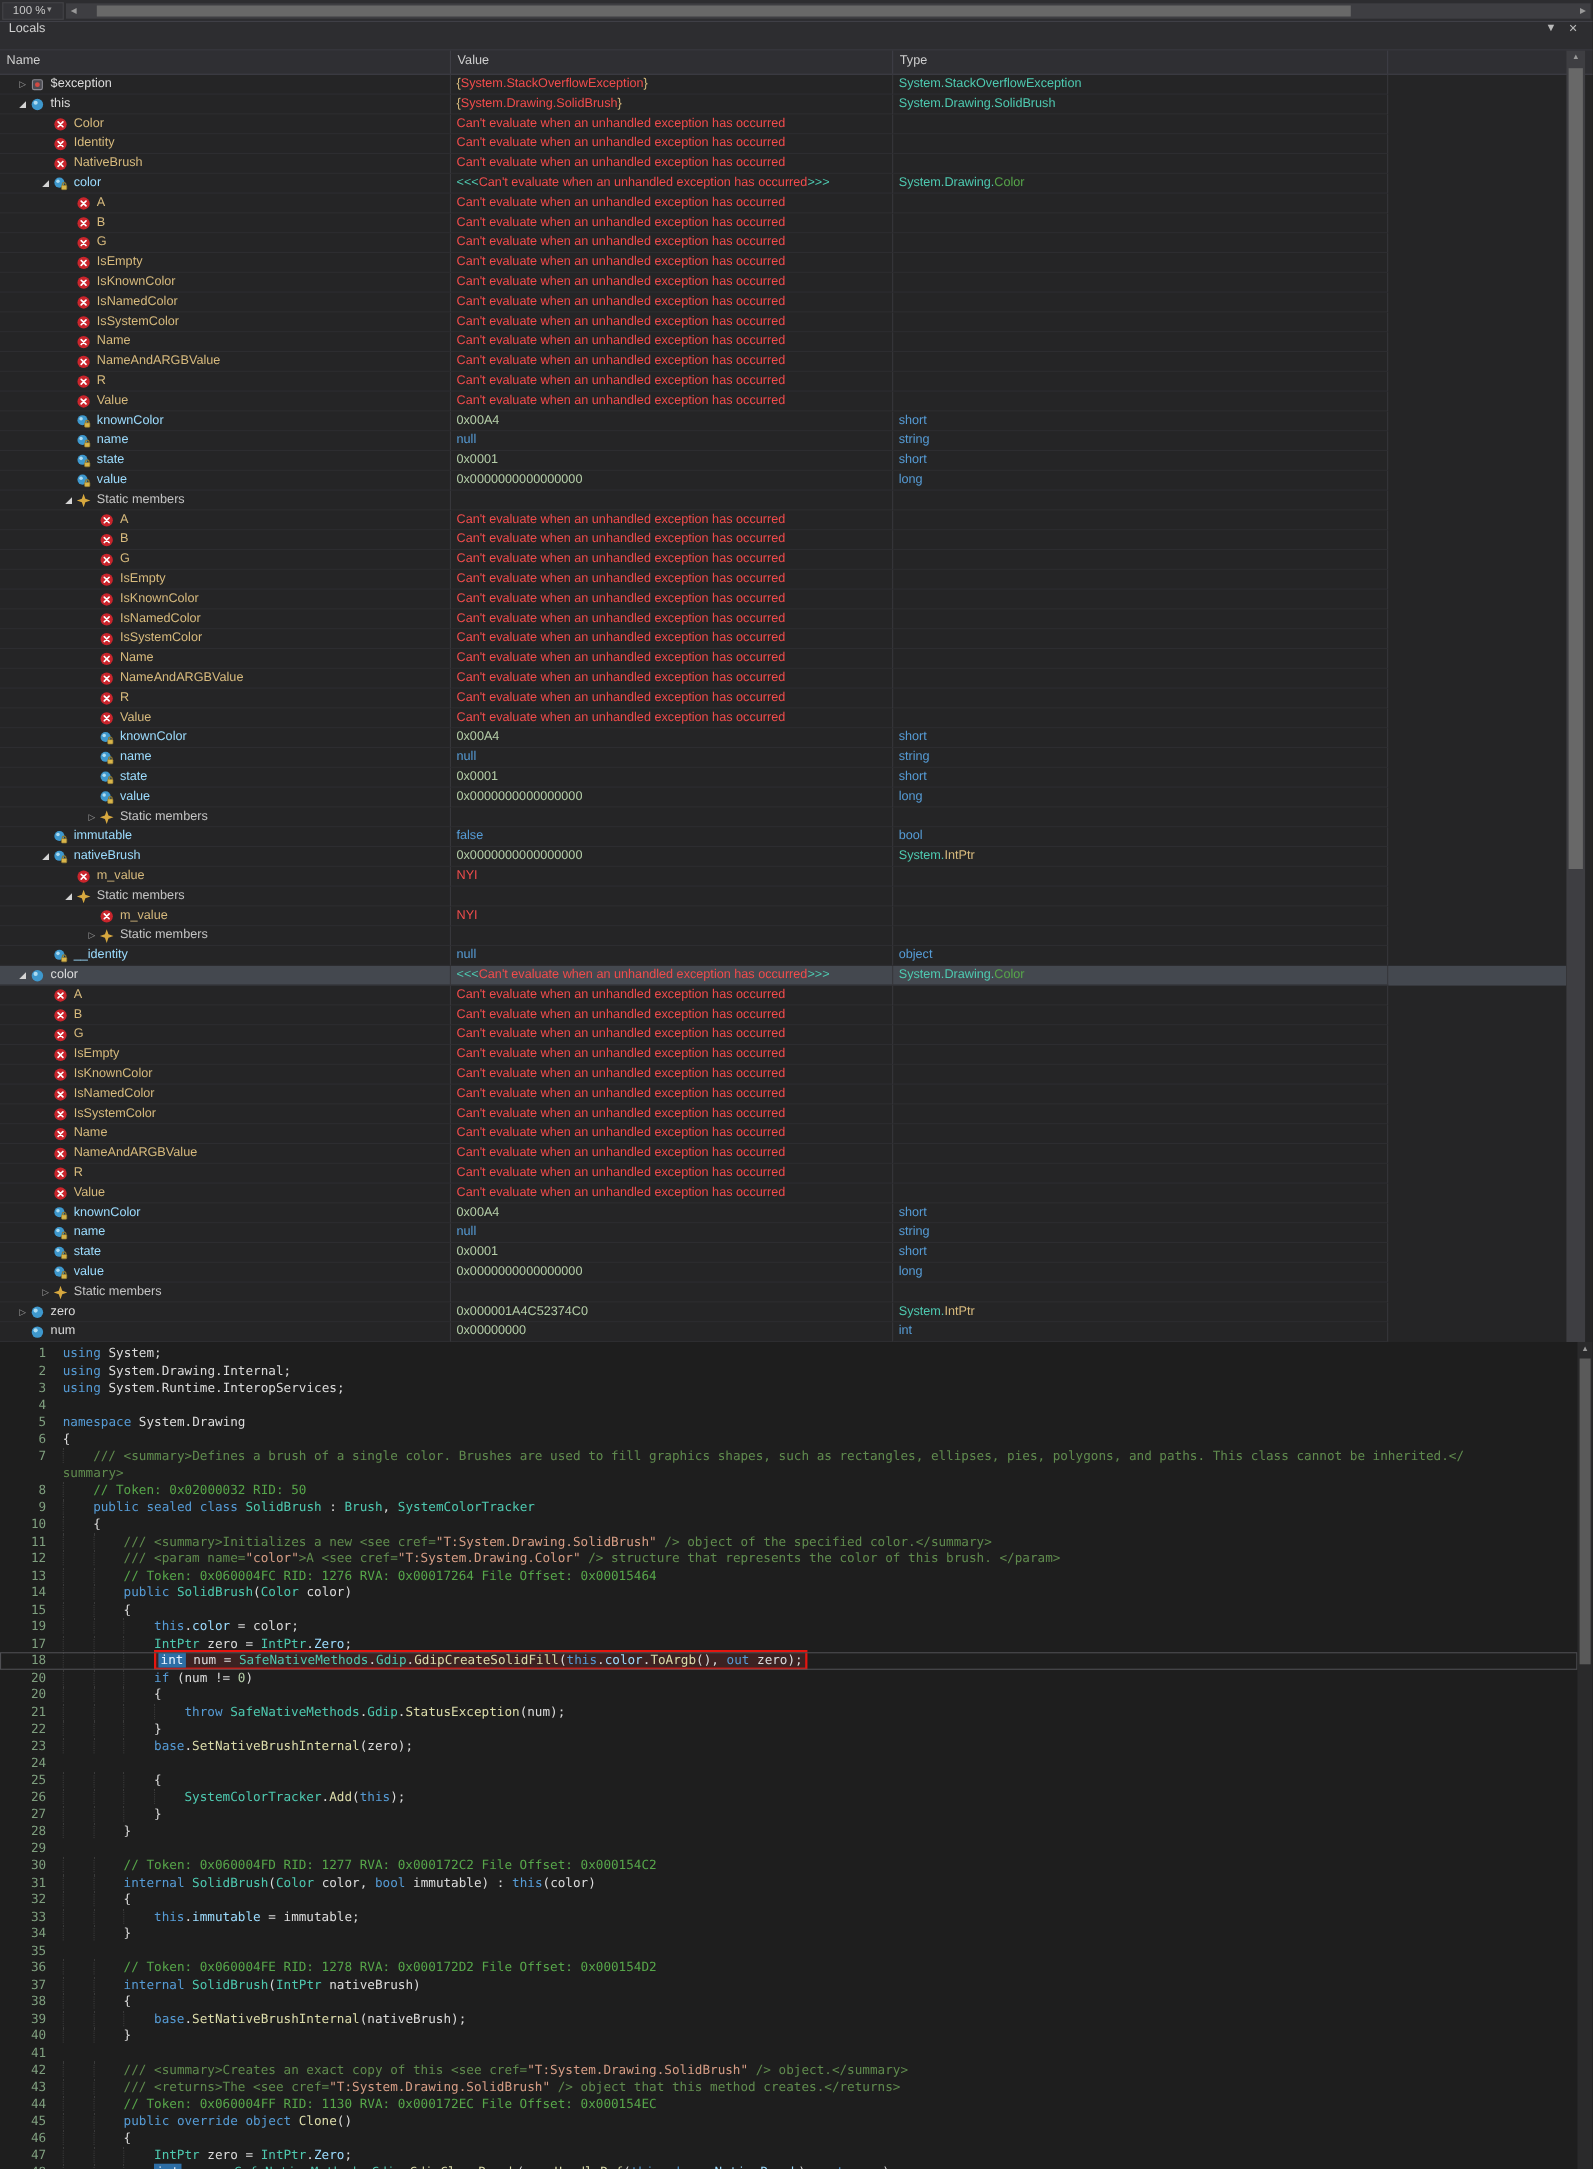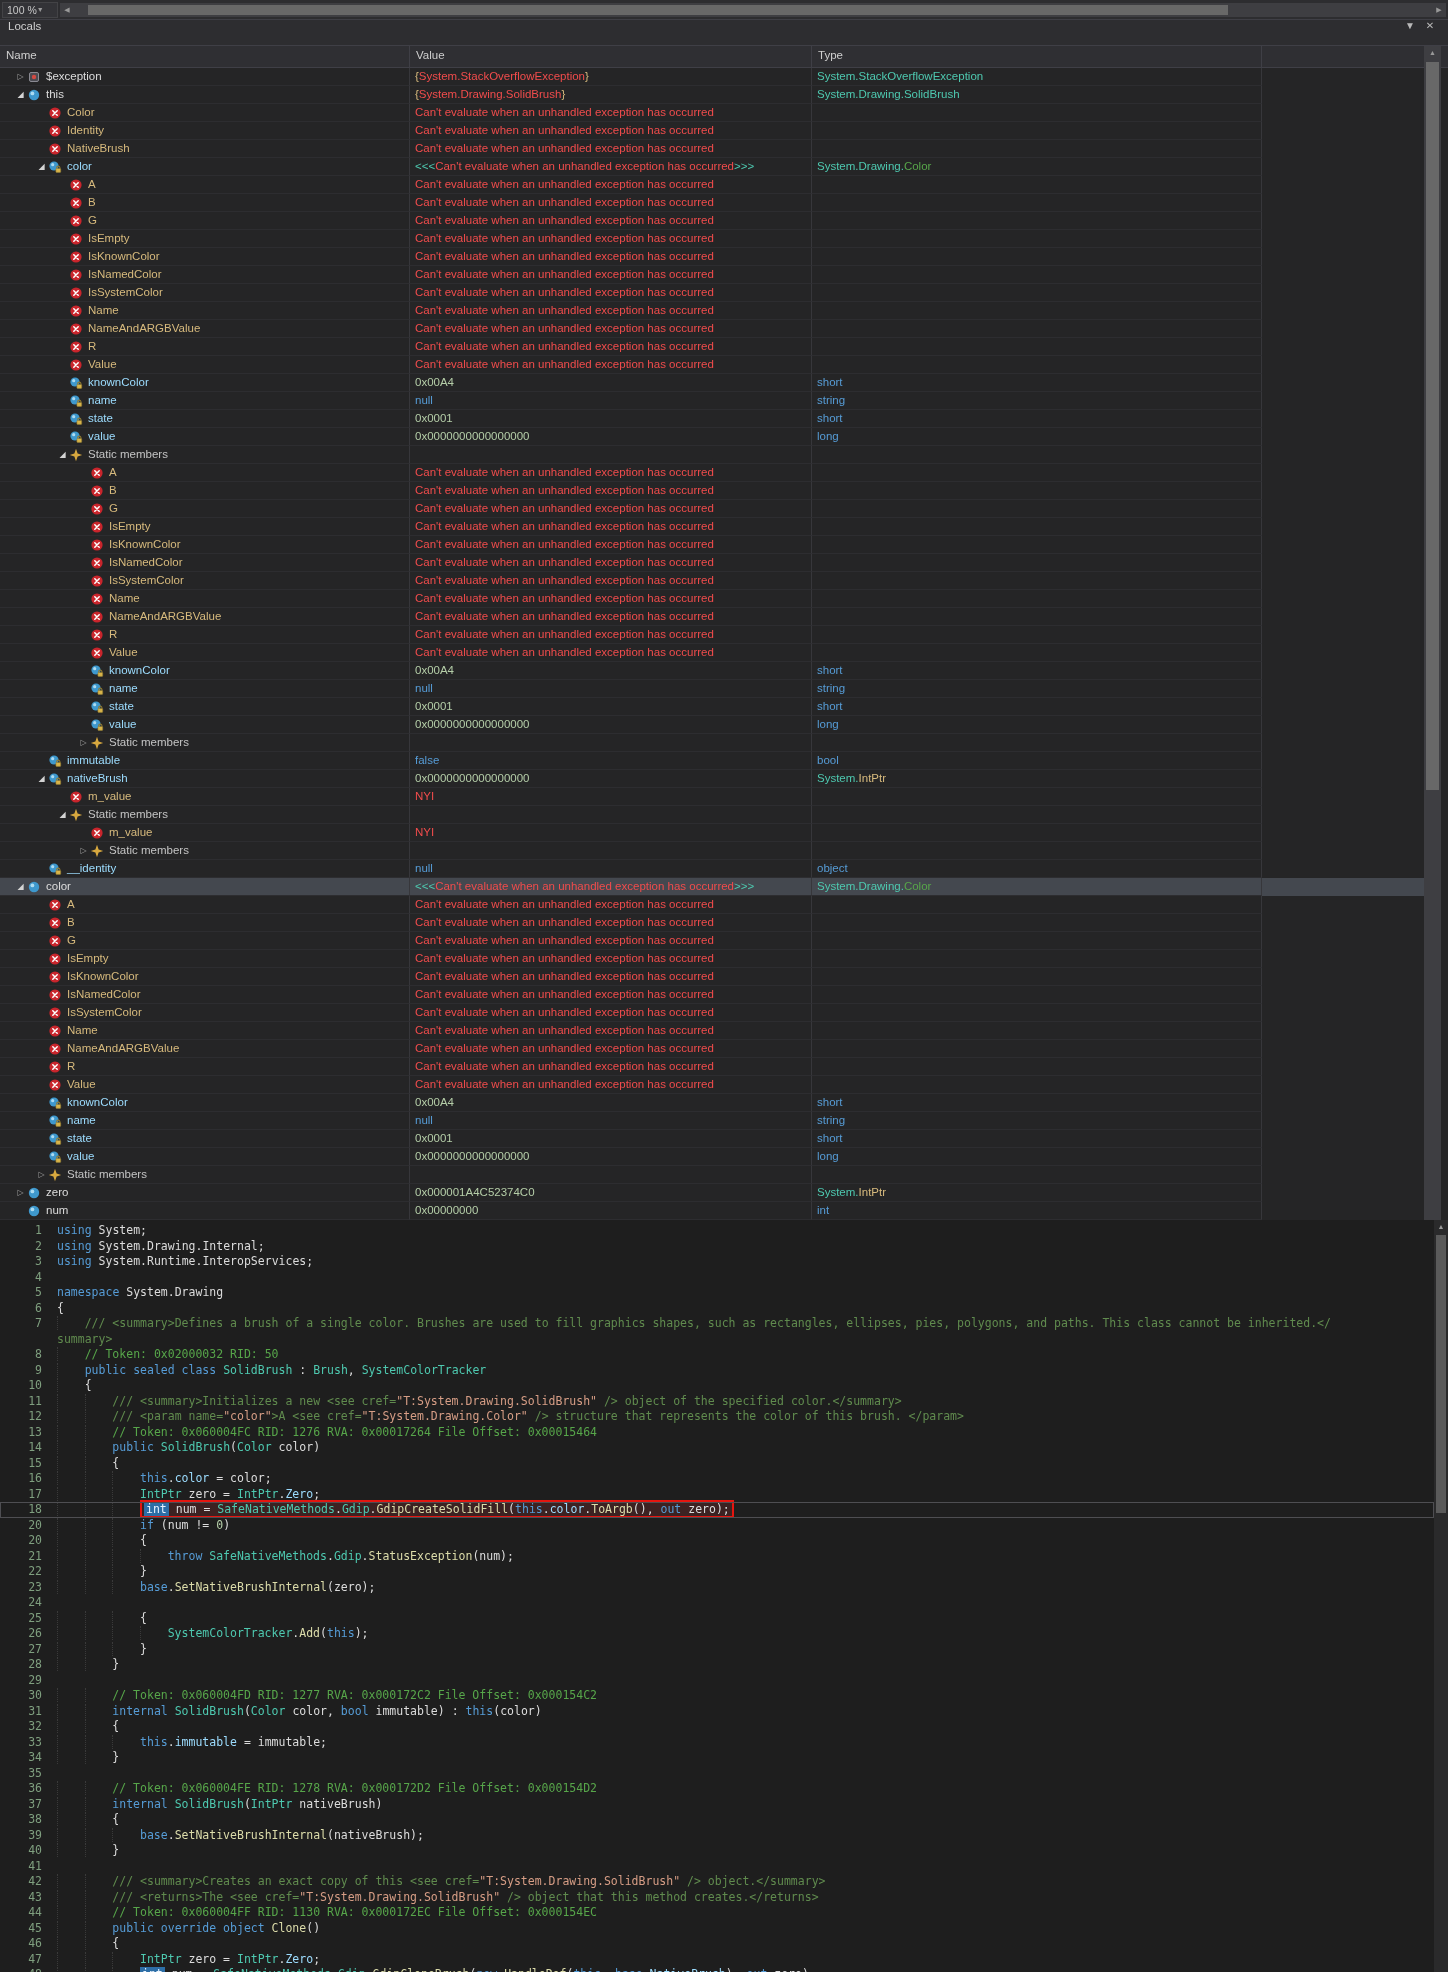--- a/index.html
+++ b/index.html
@@ -7,21 +7,21 @@
   body {
     position:relative; width:1448px; height:1972px; overflow:hidden;
     background:#252526; font-family:"Liberation Sans", sans-serif;
     -webkit-font-smoothing:antialiased;
   }
 
   
   .topstrip { position:absolute; top:0; left:0; right:0; height:20px;
     background:#2d2d30; border-bottom:1px solid #3f3f46; display:flex; align-items:center; }
   .zoombox { margin-left:2px; width:56px; height:16px; background:#333337; border:1px solid #434346;
-    color:#c8c8c8; font-size:10.5px; display:flex; align-items:center; justify-content:flex-start; padding:0 4px; }
+    color:#c8c8c8; font-size:10.5px; display:flex; align-items:center; justify-content:center; padding:0 4px; }
   .zoombox .car { font-size:7px; color:#9a9a9a; }
   .hscroll { flex:1; height:14px; margin:0 2px; background:#3e3e42; position:relative; display:flex; align-items:center; }
   .hscroll .arr { width:14px; text-align:center; font-size:7px; color:#999; flex:none; }
   .hscroll .track { flex:1; position:relative; height:100%; }
   .hscroll .thumb { position:absolute; left:1%; top:2px; bottom:2px; width:84%; background:#686868; }
 
   
   .localsbar { position:absolute; top:20px; left:0; right:0; height:26px; background:#2d2d30;
     color:#d0d0d0; font-size:11.5px; display:flex; align-items:flex-start; padding:0 8px; border-bottom:1px solid #3f3f46; }
   .localsbar .ttl { flex:1; }
@@ -1155,21 +1155,21 @@
       </div>
       <div class="cline">
         <span class="lnum">14</span>
         <span class="ltext"><span class="tab"></span><span class="tab"></span><span class="tok-kw">public</span><span class="tok-typ"> SolidBrush</span><span class="tok-pln">(</span><span class="tok-typ">Color</span><span class="tok-pln"> color)</span></span>
       </div>
       <div class="cline">
         <span class="lnum">15</span>
         <span class="ltext"><span class="tab"></span><span class="tab"></span><span class="tok-pln">{</span></span>
       </div>
       <div class="cline">
-        <span class="lnum">16</span>
+        <span class="lnum">19</span>
         <span class="ltext"><span class="tab"></span><span class="tab"></span><span class="tab"></span><span class="tok-kw">this</span><span class="tok-pln">.</span><span class="tok-fld">color</span><span class="tok-pln"> = color;</span></span>
       </div>
       <div class="cline">
         <span class="lnum">17</span>
         <span class="ltext"><span class="tab"></span><span class="tab"></span><span class="tab"></span><span class="tok-typ">IntPtr</span><span class="tok-pln"> zero = </span><span class="tok-typ">IntPtr</span><span class="tok-pln">.</span><span class="tok-fld">Zero</span><span class="tok-pln">;</span></span>
       </div>
       <div class="cline current">
         <span class="lnum">18</span>
         <span class="ltext"><span class="tab"></span><span class="tab"></span><span class="tab"></span><span class="redbox"><span class="tok-kwsel">int</span><span class="tok-pln"> num = </span><span class="tok-typ">SafeNativeMethods</span><span class="tok-pln">.</span><span class="tok-typ">Gdip</span><span class="tok-pln">.</span><span class="tok-met">GdipCreateSolidFill</span><span class="tok-pln">(</span><span class="tok-kw">this</span><span class="tok-pln">.</span><span class="tok-fld">color</span><span class="tok-pln">.</span><span class="tok-met">ToArgb</span><span class="tok-pln">(), </span><span class="tok-kw">out</span><span class="tok-pln"> zero);</span></span></span>
       </div>

